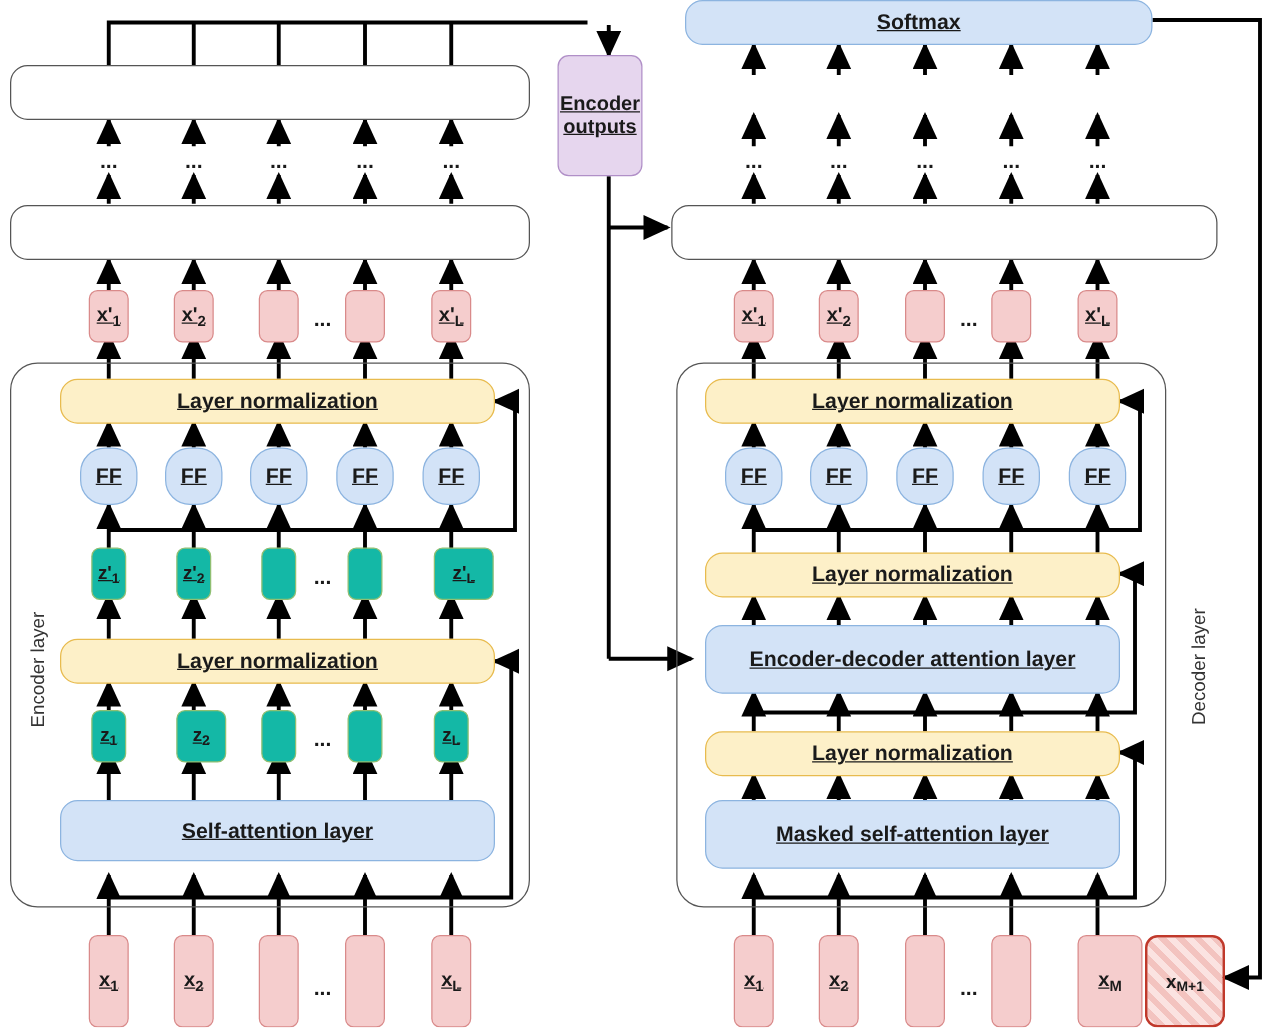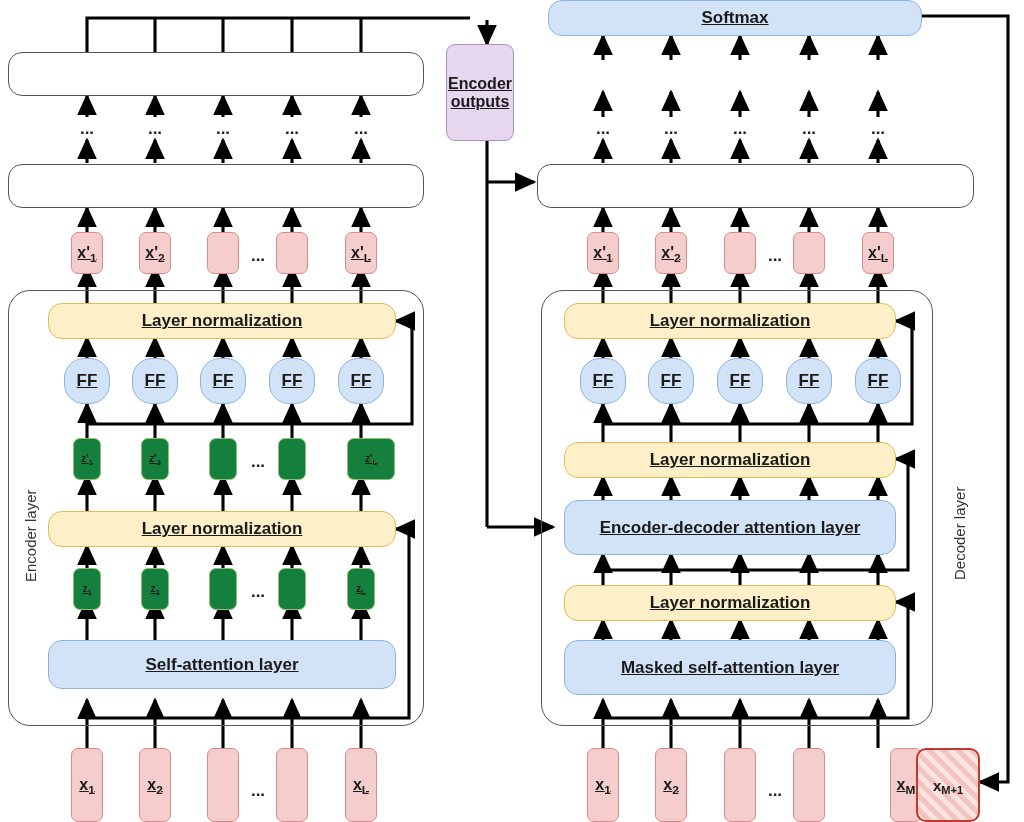--- a/index.html
+++ b/index.html
@@ -10,21 +10,21 @@
         justify-content:center;text-align:center;border-radius:9px;
         font-weight:bold;color:#1a1a1a;line-height:1.12;text-decoration:underline;}
   .wide{border-radius:14px;}
   .lnorm{background:#fdf0c8;border:1.6px solid #e8bb4e;font-size:17px;}
   .attn{background:#d3e3f7;border:1.6px solid #8cb4e0;font-size:17px;}
   .ff{background:#d3e3f7;border:1.6px solid #8cb4e0;font-size:17px;border-radius:20px;}
   .linear{background:#fdf0c8;border:1.6px solid #e8bb4e;font-size:17px;}
   .softmax{background:#d3e3f7;border:1.6px solid #8cb4e0;font-size:17px;}
   .encout{background:#e6d6ee;border:1.6px solid #b08fc7;font-size:16px;flex-direction:column;}
   .tokx{background:#f5cdcd;border:1.6px solid #d98a8a;border-radius:7px;font-size:16px;}
-  .tokz{background:#15803d;border:1.6px solid #8fbf72;border-radius:7px;font-size:10px;}
+  .tokz{background:#14b8a6;border:1.6px solid #8fbf72;border-radius:7px;font-size:15px;}
   .blank{background:#ffffff;border:1.4px solid #555;border-radius:14px;}
   .layerbox{position:absolute;box-sizing:border-box;background:transparent;
             border:1.4px solid #555;border-radius:22px;}
   .dots{position:absolute;font-size:17px;font-weight:bold;color:#1a1a1a;
         text-align:center;line-height:1;}
   .vlabel{position:absolute;font-size:15px;color:#333;white-space:nowrap;
           transform-origin:0 0;}
   sub{font-size:.74em;vertical-align:baseline;position:relative;top:.32em;}
   .hatch{position:absolute;box-sizing:border-box;border:2px solid #c0392b;
          border-radius:10px;display:flex;align-items:center;justify-content:center;
@@ -242,21 +242,21 @@
   <div class="node tokz" style="left:347px;top:438px;width:48px;height:42px;">
       <span>z'<sub>L</sub></span>
     </div>
   <div class="dots" style="left:248px;top:453px;width:20px;">...</div>
 
   <div class="node lnorm wide" style="left:48px;top:511px;width:348px;height:36px;">Layer normalization</div>
 
   <div class="node tokz" style="left:73px;top:568px;width:28px;height:42px;">
       <span>z<sub>1</sub></span>
     </div>
-  <div class="node tokz" style="left:141px;top:568px;width:28px;height:42px;">
+  <div class="node tokz" style="left:141px;top:568px;width:40px;height:42px;">
       <span>z<sub>2</sub></span>
     </div>
   <div class="node tokz" style="left:209px;top:568px;width:28px;height:42px;"></div>
   <div class="node tokz" style="left:278px;top:568px;width:28px;height:42px;"></div>
   <div class="node tokz" style="left:347px;top:568px;width:28px;height:42px;">
       <span>z<sub>L</sub></span>
     </div>
   <div class="dots" style="left:248px;top:583px;width:20px;">...</div>
 
   <div class="node attn wide" style="left:48px;top:640px;width:348px;height:49px;">Self-attention layer</div>
@@ -322,21 +322,21 @@
   <div class="node attn wide" style="left:564px;top:640px;width:332px;height:55px;">Masked self-attention layer</div>
 
   <div class="node tokx" style="left:587px;top:748px;width:32px;height:74px;">
       <span>x<sub>1</sub></span>
     </div>
   <div class="node tokx" style="left:655px;top:748px;width:32px;height:74px;">
       <span>x<sub>2</sub></span>
     </div>
   <div class="node tokx" style="left:724px;top:748px;width:32px;height:74px;"></div>
   <div class="node tokx" style="left:793px;top:748px;width:32px;height:74px;"></div>
-  <div class="node tokx" style="left:862px;top:748px;width:32px;height:74px;margin-left:28px;">
+  <div class="node tokx" style="left:862px;top:748px;width:52px;height:74px;">
       <span>x<sub>M</sub></span>
     </div>
   <div class="dots" style="left:765px;top:782px;width:20px;">...</div>
 
   <div class="hatch" style="left:916px;top:748px;width:64px;height:74px;">
       <span>x<sub>M+1</sub></span>
     </div>
 
 </div>
 

